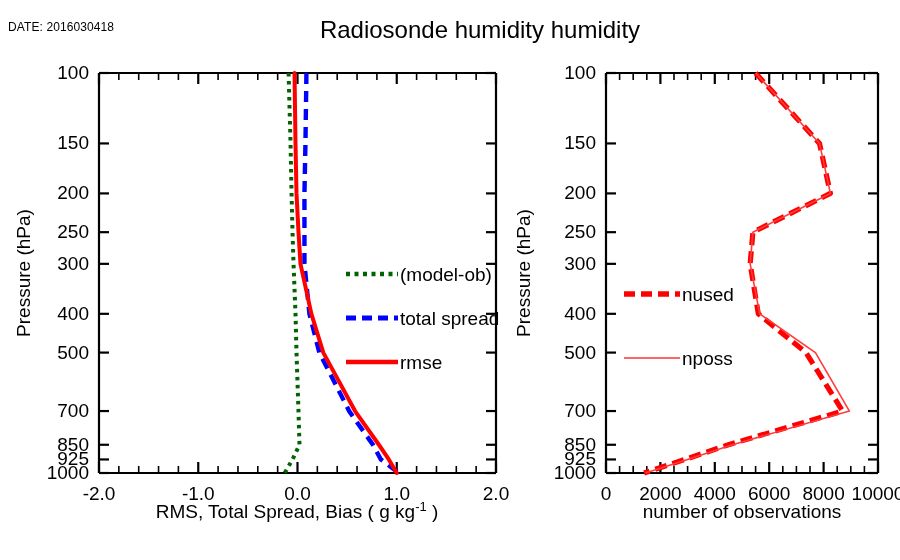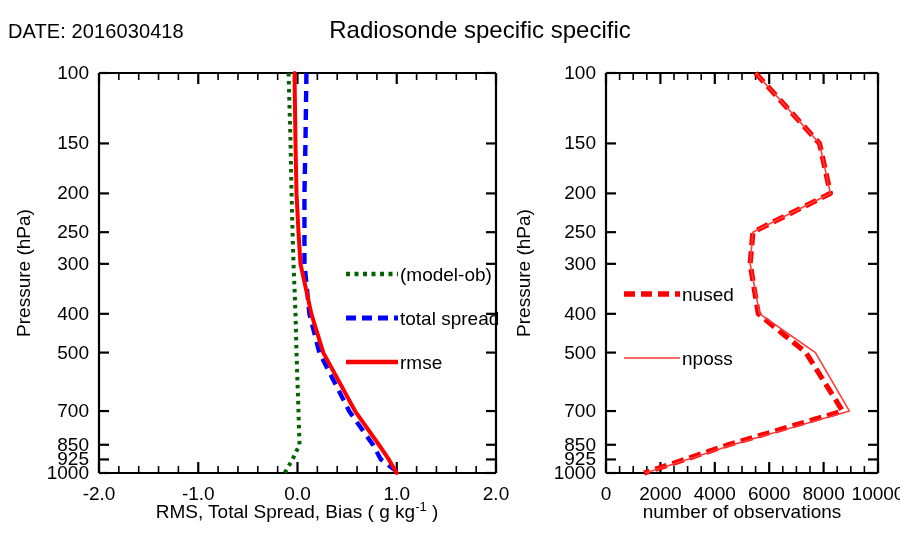--- a/index.html
+++ b/index.html
@@ -11,21 +11,21 @@
     font-family: "Liberation Sans", sans-serif;
     color: #000000;
     overflow: hidden;
     position: relative;
   }
   #root { position: absolute; inset: 0; }
 
   .date-label {
     position: absolute;
     left: 8px; top: 20px;
-    font-size: 20px;
+    font-size: 12px;
     letter-spacing: 0.1px;
     white-space: nowrap;
   }
   .main-title {
     position: absolute;
     left: 0; top: 16px;
     width: 900px;
     text-align: center;
     font-size: 24px;
     white-space: nowrap;
@@ -76,21 +76,21 @@
   .lg-red   { stroke: #ff0000; stroke-width: 4.4; }
   .lg-nused { stroke: #ff0000; stroke-width: 5.4; stroke-dasharray: 11 6; }
   .lg-nposs { stroke: #ff6666; stroke-width: 1.8; }
 </style>
 </head>
 <body>
 
 <div id="root">
 
   <div class="date-label">DATE: 2016030418</div>
-  <div class="main-title">Radiosonde specific specific</div>
+  <div class="main-title">Radiosonde humidity humidity</div>
 
   <div class="panel" style="left:0; top:0;">
     <svg id="svg-left" width="500" height="560">
         <g>
           <line x1="83" y1="73" x2="480" y2="73" class="axis-line"></line>
           <line x1="83" y1="473" x2="480" y2="473" class="axis-line"></line>
           <line x1="83" y1="73" x2="83" y2="473" class="axis-line"></line>
           <line x1="480" y1="73" x2="480" y2="473" class="axis-line"></line>
         </g>
         <g>

